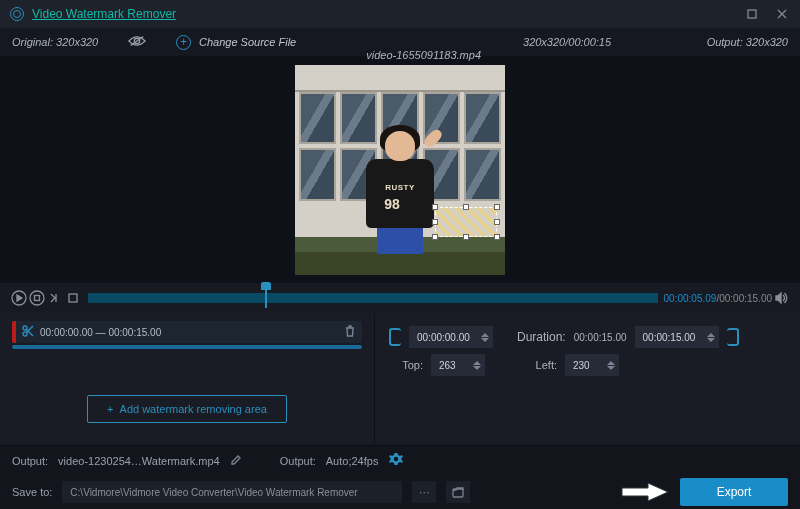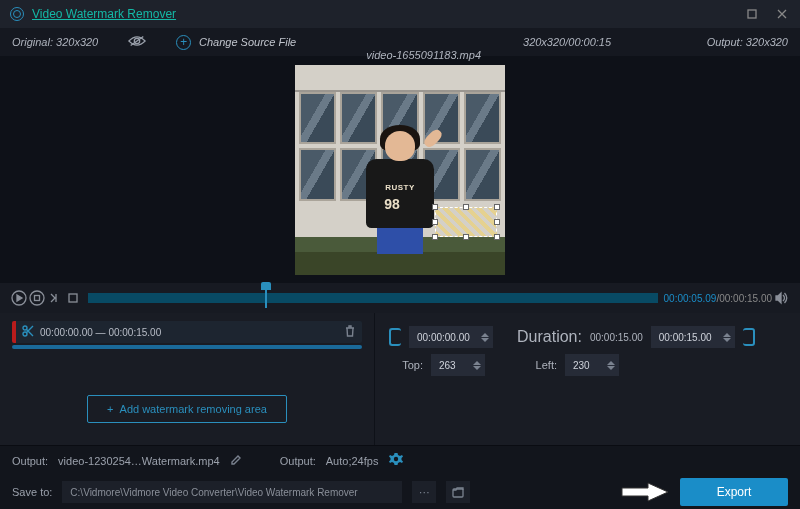--- a/index.html
+++ b/index.html
@@ -75,21 +75,21 @@
   .prow .lbl { width: 34px; text-align: right; }
   .bracket { width: 12px; height: 18px; border: 2px solid #2a8fbd; border-radius: 3px; }
   .bracket.left { border-right: none; }
   .bracket.right { border-left: none; }
   .numinput { height: 22px; background: #262b37; display: flex; align-items: center; padding: 0 4px 0 8px; min-width: 84px; font-size: 10px; color: #cfd3db; }
   .numinput.short { min-width: 54px; }
   .spinner { margin-left: auto; display: flex; flex-direction: column; gap: 1px; }
   .spinner span { width: 0; height: 0; border-left: 4px solid transparent; border-right: 4px solid transparent; }
   .spinner .up { border-bottom: 4px solid #7a828f; }
   .spinner .dn { border-top: 4px solid #7a828f; }
-  .durlabel { color: #aeb3bd; font-size: 16px; padding-left: 16px; }
+  .durlabel { color: #aeb3bd; font-size: 12px; padding-left: 16px; }
   .durval { font-size: 10px; }
   .link-icon { color: #2a8fbd; padding: 0 3px; }
   .link-icon svg { width: 16px; height: 14px; stroke: currentColor; fill: none; stroke-width: 1.5; }
   .resetbtn { height: 24px; width: 74px; background: #262b37; display: flex; align-items: center; justify-content: center; border-radius: 2px; cursor: pointer; margin-top: 4px; margin-left: 30px; }
   
   
   .outputbar { height: 30px; background: #12151c; display: flex; align-items: center; padding: 0 12px; gap: 10px; font-size: 11px; color: #9aa0ab; border-top: 1px solid #0a0c12; }
   .outputbar .pencil svg { width: 12px; height: 12px; stroke: #7a828f; fill: none; stroke-width: 1.4; }
   .outputbar .gear svg { width: 16px; height: 16px; stroke: #2a8fbd; fill: #2a8fbd; }
   

